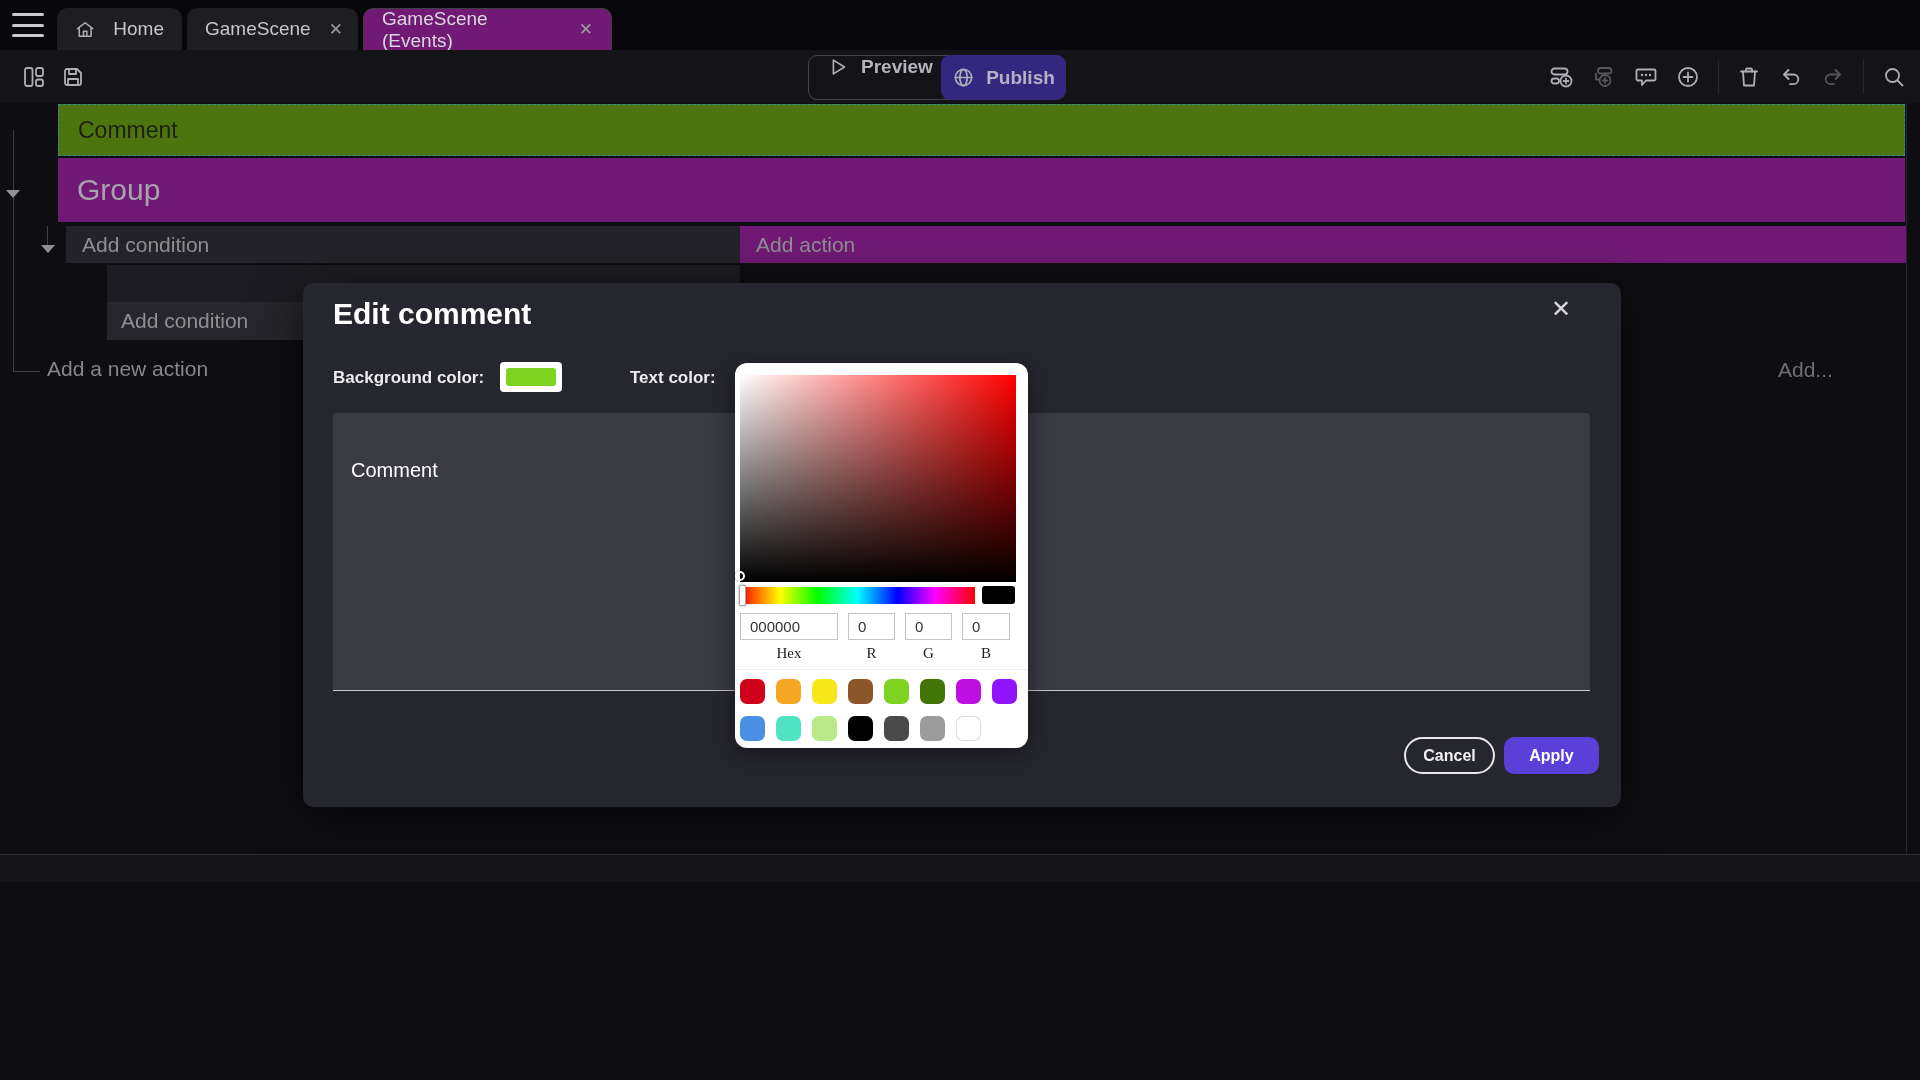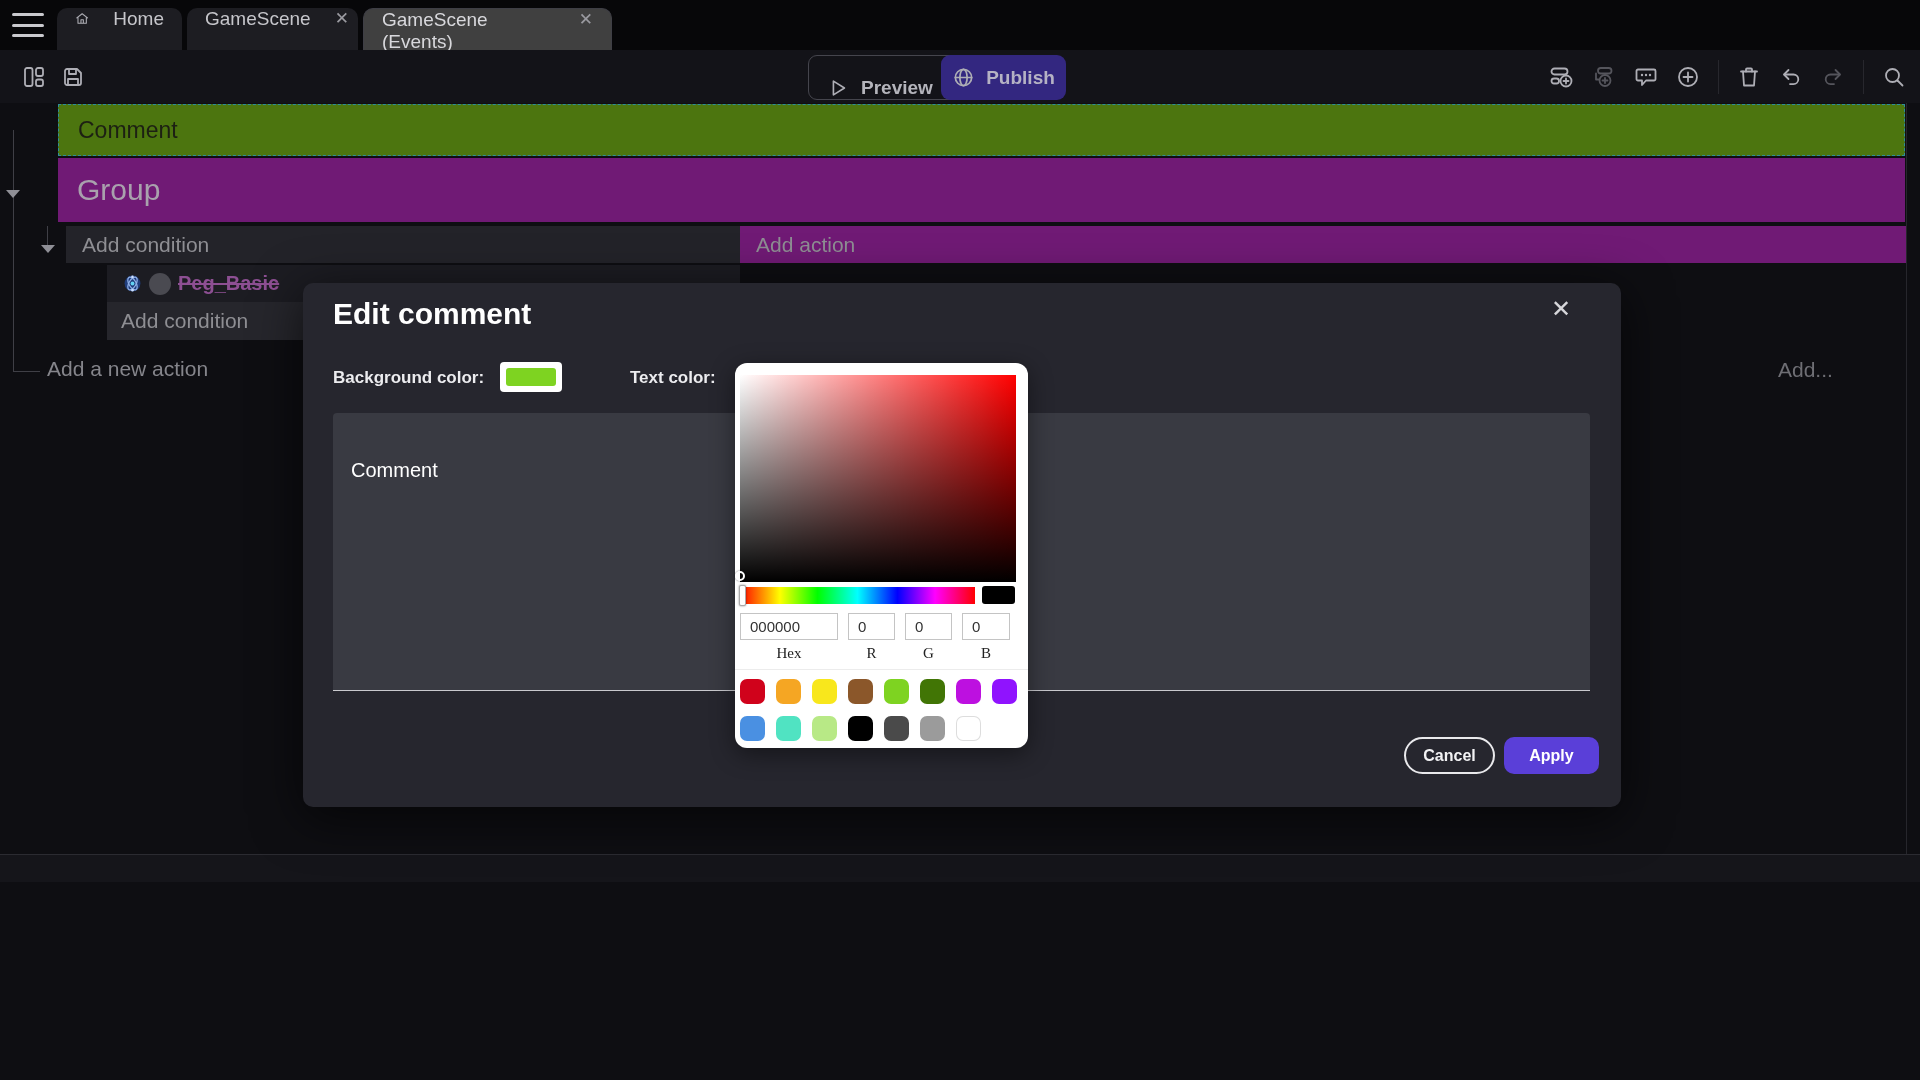--- a/index.html
+++ b/index.html
@@ -5,33 +5,33 @@
   * { margin:0; padding:0; box-sizing:border-box; }
   html,body { width:1920px; height:1080px; background:#0e0e12; overflow:hidden;
     font-family:"Liberation Sans", sans-serif; }
   .abs { position:absolute; }
   svg { display:block; }
 
   
   .tabbar { left:0; top:0; width:1920px; height:50px; background:#070709; }
   .hamburger { left:12px; top:13px; width:32px; height:24px; display:flex; flex-direction:column; justify-content:space-between; cursor:pointer; }
   .hamburger span { display:block; height:3px; border-radius:2px; background:#c9c9ce; }
-  .tab { top:8px; height:42px; display:flex; gap:24px;
-    padding:0 18px; border-radius:10px 10px 0 0; color:#c6c6cb; font-size:19px; }
+  .tab { top:8px; height:42px; display:flex; align-items:center; gap:18px;
+    padding:8px 18px; border-radius:10px 10px 0 0; color:#c6c6cb; font-size:19px; }
   .tab.inactive { background:#1d1d22; }
-  .tab.active { background:#404040; border:1px solid #3e3e45; border-bottom:none; color:#d8d8dc; }
+  .tab.active { background:#701a75; border:1px solid #3e3e45; border-bottom:none; color:#d8d8dc; }
   .tab .closex { color:#9a9aa0; font-size:17px; cursor:pointer; }
 
   
   .toolstrip { left:0; top:50px; width:1920px; height:53px; background:#131318; }
   .tool-icon { width:24px; height:24px; cursor:pointer; }
   .tool-divider { width:1px; height:34px; background:#27272d; }
 
   .preview-btn { left:808px; top:55px; width:167px; height:45px; border:1px solid #45454d;
-    border-radius:9px; display:flex; align-items:flex-end; color:#b4b4bb; cursor:pointer; }
+    border-radius:9px; display:flex; align-items:flex-start; color:#b4b4bb; cursor:pointer; }
   .preview-main { display:flex; align-items:center; gap:12px; padding:0 18px; flex:1; }
   .preview-label { font-weight:bold; font-size:19px; }
   .preview-sep { width:1px; align-self:stretch; background:#45454d; }
   .preview-caret { width:38px; display:flex; justify-content:center; align-items:center; }
   .caret-down { width:0; height:0; border-left:7px solid transparent; border-right:7px solid transparent; border-top:8px solid #a9a9b0; }
 
   .publish-btn { left:941px; top:55px; width:125px; height:45px; background:#332780; border-radius:9px;
     display:flex; align-items:center; justify-content:center; gap:11px; color:#b5b2c4;
     font-weight:bold; font-size:19px; cursor:pointer; }
 
@@ -258,32 +258,20 @@
 </div>
 
 <div class="abs row1-cond">
   <span class="add-text">Add condition</span>
 </div>
 <div class="abs row1-act">
   <span class="add-text">Add action</span>
 </div>
 
 <div class="abs subblock">
-  <div class="abs peg-row">
-    <svg width="19" height="19" viewBox="0 0 24 24">
-      <circle cx="12" cy="12" r="10" fill="#1f3c7a"></circle>
-      <ellipse cx="12" cy="12" rx="9" ry="4.5" fill="none" stroke="#8fb0e8" stroke-width="1.6" transform="rotate(60 12 12)"></ellipse>
-      <ellipse cx="12" cy="12" rx="9" ry="4.5" fill="none" stroke="#8fb0e8" stroke-width="1.6" transform="rotate(-60 12 12)"></ellipse>
-      <circle cx="12" cy="12" r="2.4" fill="#63d2f2"></circle>
-      <circle cx="12" cy="3.5" r="1.6" fill="#cfe2ff"></circle>
-        <circle cx="12" cy="20.5" r="1.6" fill="#cfe2ff"></circle>
-    </svg>
-    <div class="obj-circle"></div>
-    <span class="peg-label">Peg_Basic</span>
-  </div>
   <div class="abs cond2-row">
     <span class="add-text" style="padding-left:14px;">Add condition</span>
   </div>
 </div>
 
 <div class="abs add-new-event">Add a new action</div>
 <div class="abs add-more">Add...</div>
 
 <div class="abs dialog">
   <div class="abs dialog-title">Edit comment</div>

